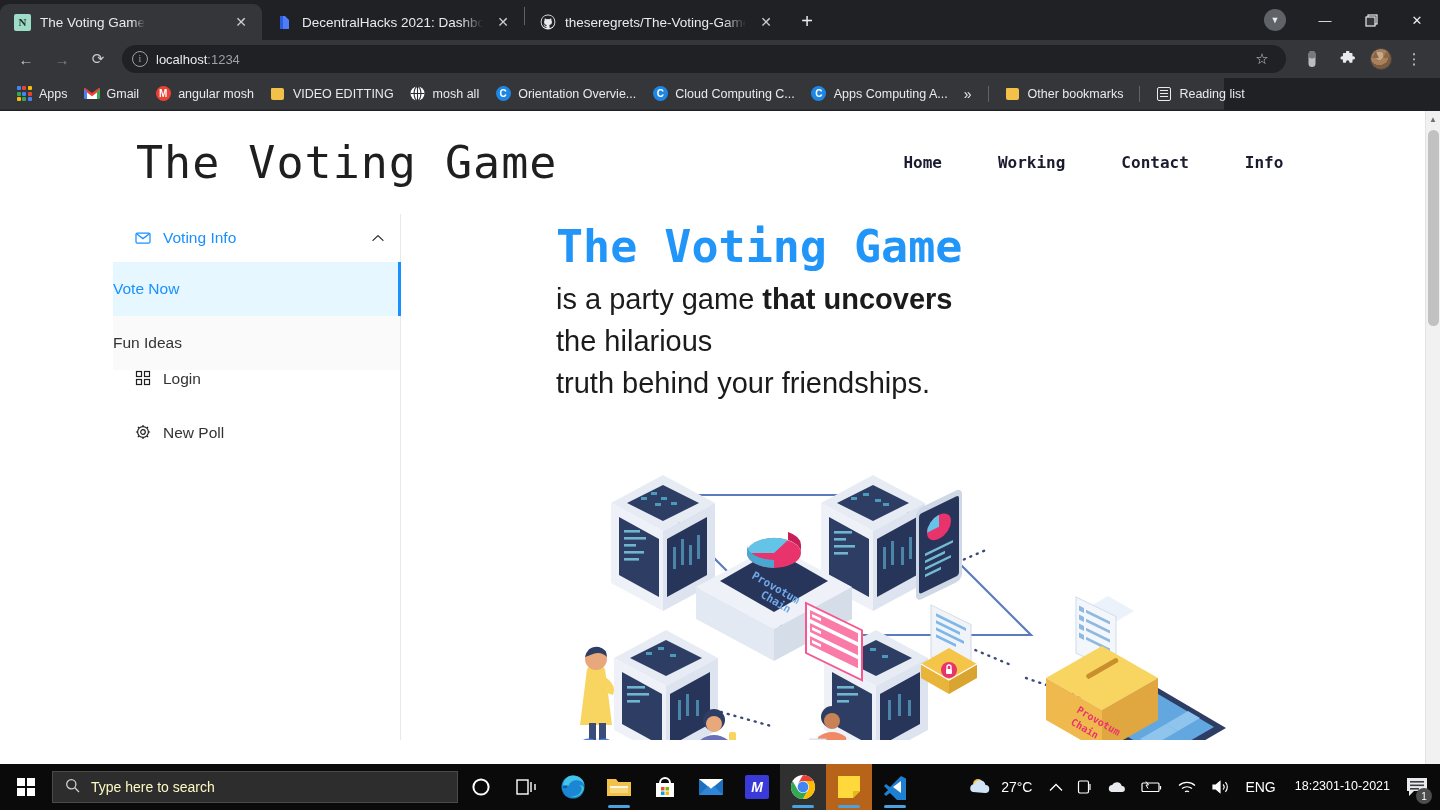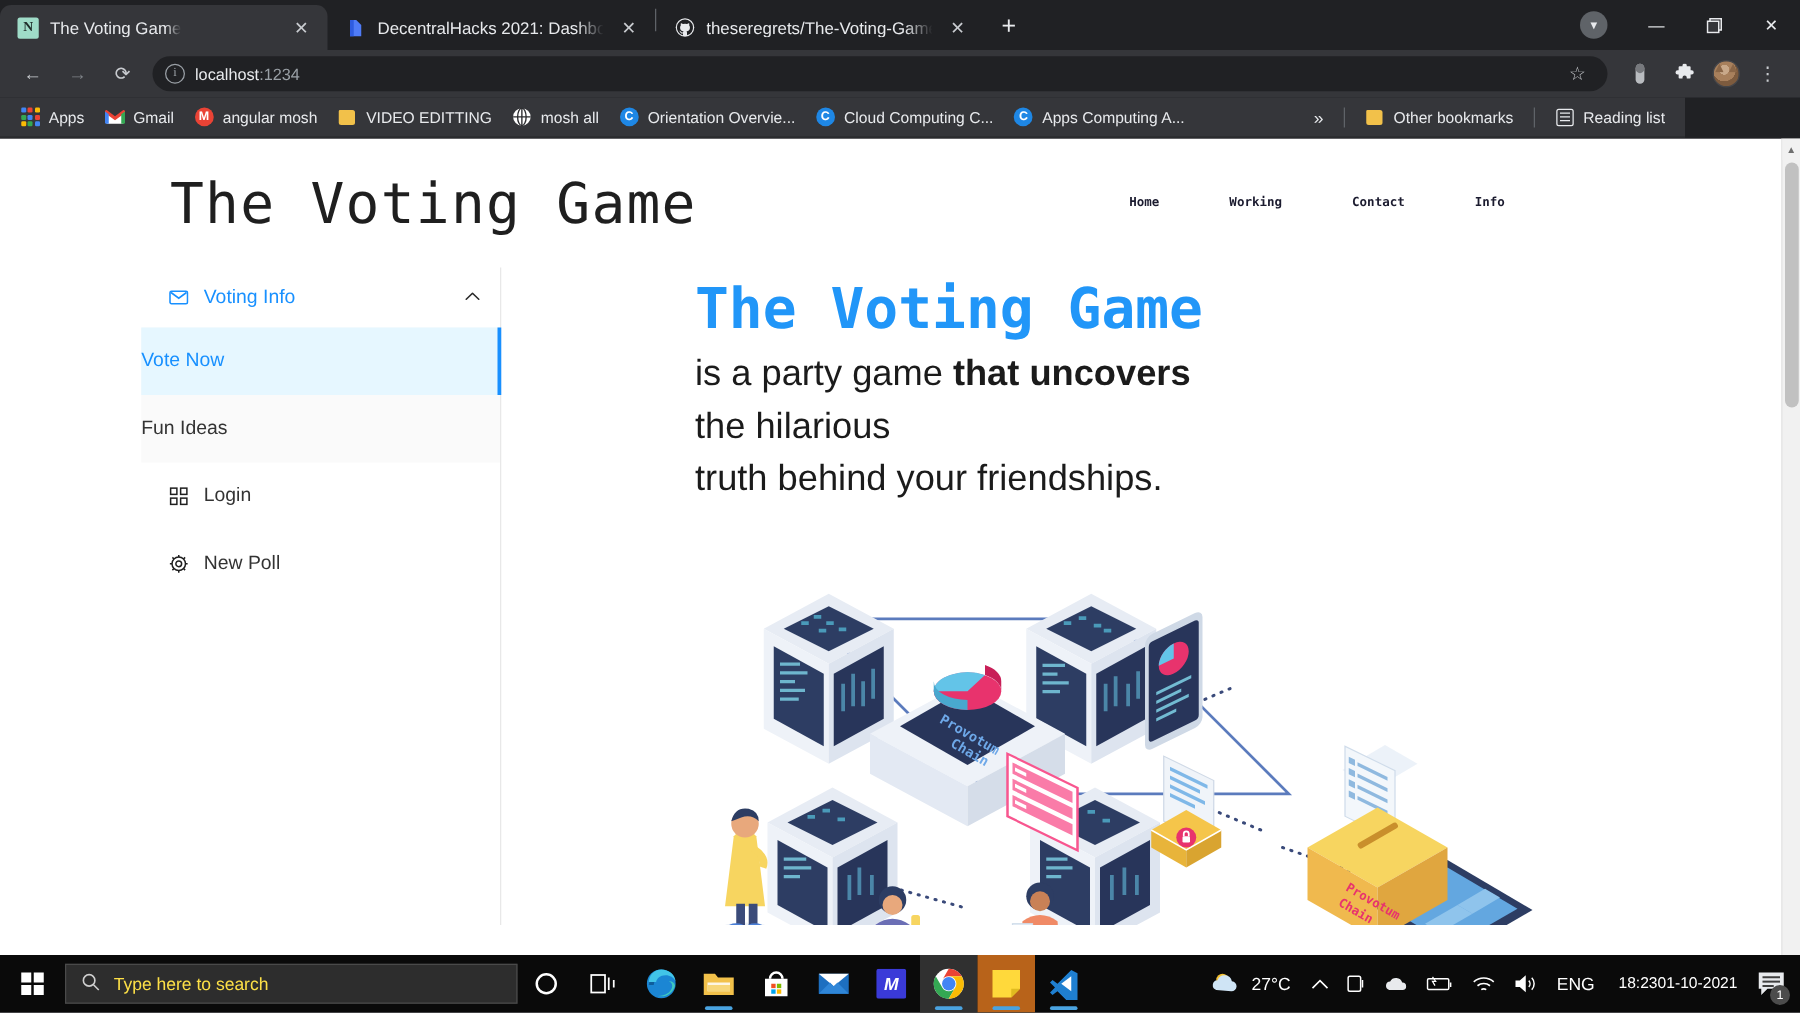--- a/index.html
+++ b/index.html
@@ -87,21 +87,21 @@
     background: radial-gradient(circle at 42% 34%, #c9a98a 0 22%, #a8805c 23% 52%, #7d5b3e 53% 100%);
     border: 1px solid #45464a; flex: none; overflow: hidden; position: relative;
   }
   .avatar::before, .avatar::after {
     content: ""; position: absolute; top: 2px; width: 7px; height: 7px;
     background: #8a6647; clip-path: polygon(0 100%, 50% 0, 100% 100%);
   }
   .avatar::before { left: 1px; } .avatar::after { right: 1px; }
 
   .bookmarks {
-    position: absolute; top: 78px; left: 0; width: 1348px; height: 32px;
+    position: absolute; top: 78px; left: 0; width: 1224px; height: 32px;
     background: #35363a; display: flex; align-items: center; padding: 0 8px;
     border-bottom: 1px solid #2b2c2f;
   }
   .bm {
     display: flex; align-items: center; gap: 7px; padding: 3px 8px;
     border-radius: 4px; color: #e8eaed; font-size: 12.5px; white-space: nowrap;
     flex: none;
   }
   .bm-ico { width: 16px; height: 16px; flex: none; display: flex; align-items: center; justify-content: center; }
   .apps-grid {
@@ -130,21 +130,21 @@
   .site-header {
     display: flex; align-items: center; height: 103px; padding: 0 0 0 136px;
   }
   .site-logo {
     font-family: "DejaVu Sans Mono", monospace;
     font-size: 45px; color: #1f1f1f; letter-spacing: 1px; white-space: nowrap;
   }
   .site-nav { display: flex; gap: 0; margin-left: 318px; }
   .nav-link {
     font-family: "DejaVu Sans Mono", monospace;
-    font-weight: bold; font-size: 10px; color: #1b1b2f;
+    font-weight: bold; font-size: 16px; color: #1b1b2f;
     padding: 0 28px; white-space: nowrap;
   }
 
   .body-cols { display: flex; }
   .sidebar {
     width: 288px; margin-left: 113px; flex: none;
     border-right: 1px solid #e8e8e8; background: #fff;
     padding-top: 0;
   }
   .menu-root {
@@ -160,21 +160,21 @@
     height: 54px; display: flex; align-items: center;
     font-size: 15.5px; color: #333;
     position: relative; cursor: pointer;
   }
   .sub-item.selected { background: #e6f7ff; color: #1890ff; }
   .sub-item.selected::after {
     content: ""; position: absolute; right: -1px; top: 0; bottom: 0;
     width: 3px; background: #1890ff;
   }
   .menu-item {
-    height: 54px; display: flex; align-items: center;
+    height: 54px; display: flex; 
     padding-left: 22px; font-size: 15.5px; color: #333; cursor: pointer;
   }
   .menu-item .mi { width: 16px; height: 16px; margin-right: 12px; flex: none;
                    display: flex; align-items: center; justify-content: center; color: #1f1f1f; }
 
   .content { flex: 1; padding-left: 155px; padding-top: 6px; }
   .hero-title {
     font-family: "DejaVu Sans Mono", monospace;
     font-size: 45px; color: #2196f8; letter-spacing: 0px; white-space: nowrap;
     line-height: 1.18;
@@ -210,22 +210,22 @@
   }
   .start {
     width: 52px; height: 46px; display: flex; align-items: center; justify-content: center;
   }
   .win-logo {
     width: 18px; height: 18px; display: grid;
     grid-template-columns: 1fr 1fr; grid-template-rows: 1fr 1fr; gap: 2px;
   }
   .win-logo i { background: #ffffff; display: block; }
   .tb-search {
-    width: 362px; height: 32px; background: #2d2d2d; border: 1px solid #4a4a4a;
-    display: flex; align-items: center; gap: 11px; padding: 0 12px; color: #fde047;
+    width: 406px; height: 32px; background: #2d2d2d; border: 1px solid #4a4a4a;
+    display: flex; align-items: center; gap: 11px; padding: 0 12px; color: #fef9c3;
     font-size: 14px;
   }
   .tb-ico {
     width: 46px; height: 46px; display: flex; align-items: center; justify-content: center;
     position: relative; flex: none;
   }
   .tb-ico.run::after {
     content: ""; position: absolute; bottom: 2px; left: 12px; width: 22px; height: 3px;
     background: #4aa3e0; border-radius: 2px;
   }

